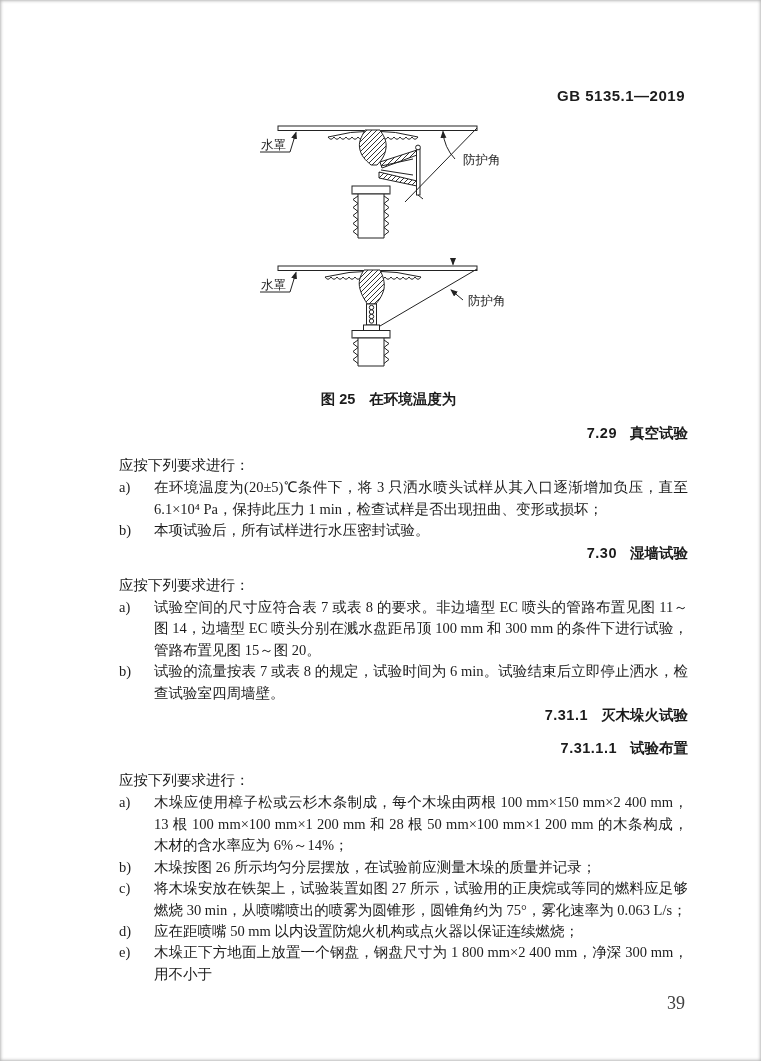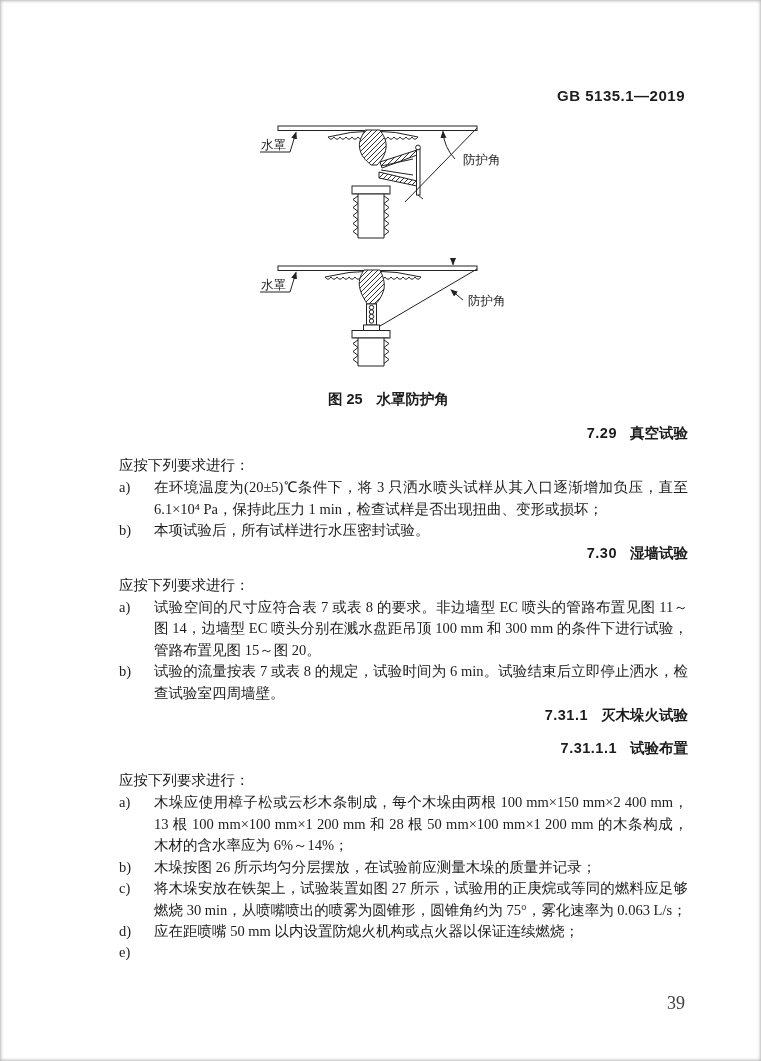--- a/index.html
+++ b/index.html
@@ -139,21 +139,21 @@
     <line x1="203" y1="0.5" x2="203" y2="6.5" marker-end="url(#ah2)"></line>
     <line x1="213" y1="42" x2="201" y2="32" marker-end="url(#ah2)"></line>
     <text class="fig-label" x="218" y="47">防护角</text>
 
     <text class="fig-label" x="11" y="31">水罩</text>
     <line x1="10" y1="34" x2="40" y2="34"></line>
     <line x1="40" y1="34" x2="46" y2="14.5" marker-end="url(#ah2)"></line>
   </svg>
 </div>
 
-<div class="fig-caption"><span>图 25</span><span class="sp"></span><span>水罩防护角</span></div>
+<div class="fig-caption"><span>图 25</span><span class="sp"></span><span>在环境温度为</span></div>
 
 <div class="content">
 
   <h3 class="sec"><span class="num">7.29</span><span>真空试验</span></h3>
   <p class="intro">应按下列要求进行：</p>
   <div class="item">
     <span class="lbl">a)</span>
     <span class="txt">在环境温度为(20±5)℃条件下，将 3 只洒水喷头试样从其入口逐渐增加负压，直至 6.1×10⁴ Pa，保持此压力 1 min，检查试样是否出现扭曲、变形或损坏；</span>
   </div>
   <div class="item">
@@ -188,17 +188,18 @@
   <div class="item">
     <span class="lbl">c)</span>
     <span class="txt">将木垛安放在铁架上，试验装置如图 27 所示，试验用的正庚烷或等同的燃料应足够燃烧 30 min，从喷嘴喷出的喷雾为圆锥形，圆锥角约为 75°，雾化速率为 0.063 L/s；</span>
   </div>
   <div class="item">
     <span class="lbl">d)</span>
     <span class="txt">应在距喷嘴 50 mm 以内设置防熄火机构或点火器以保证连续燃烧；</span>
   </div>
   <div class="item">
     <span class="lbl">e)</span>
+    <span class="txt">木垛正下方地面上放置一个钢盘，钢盘尺寸为 1 800 mm×2 400 mm，净深 300 mm，用不小于</span>
   </div>
 
 </div>
 
 <div class="page-num">39</div>
 
 </body></html>

